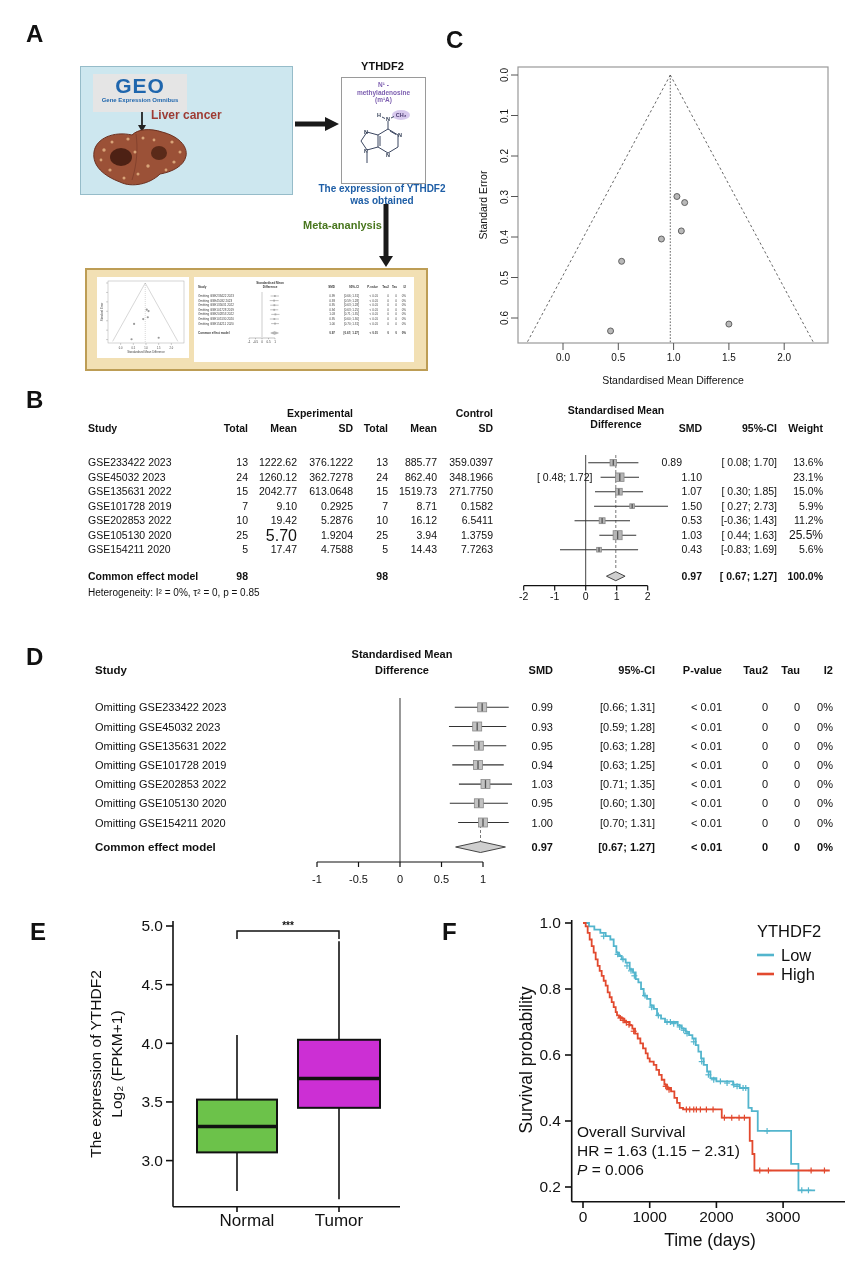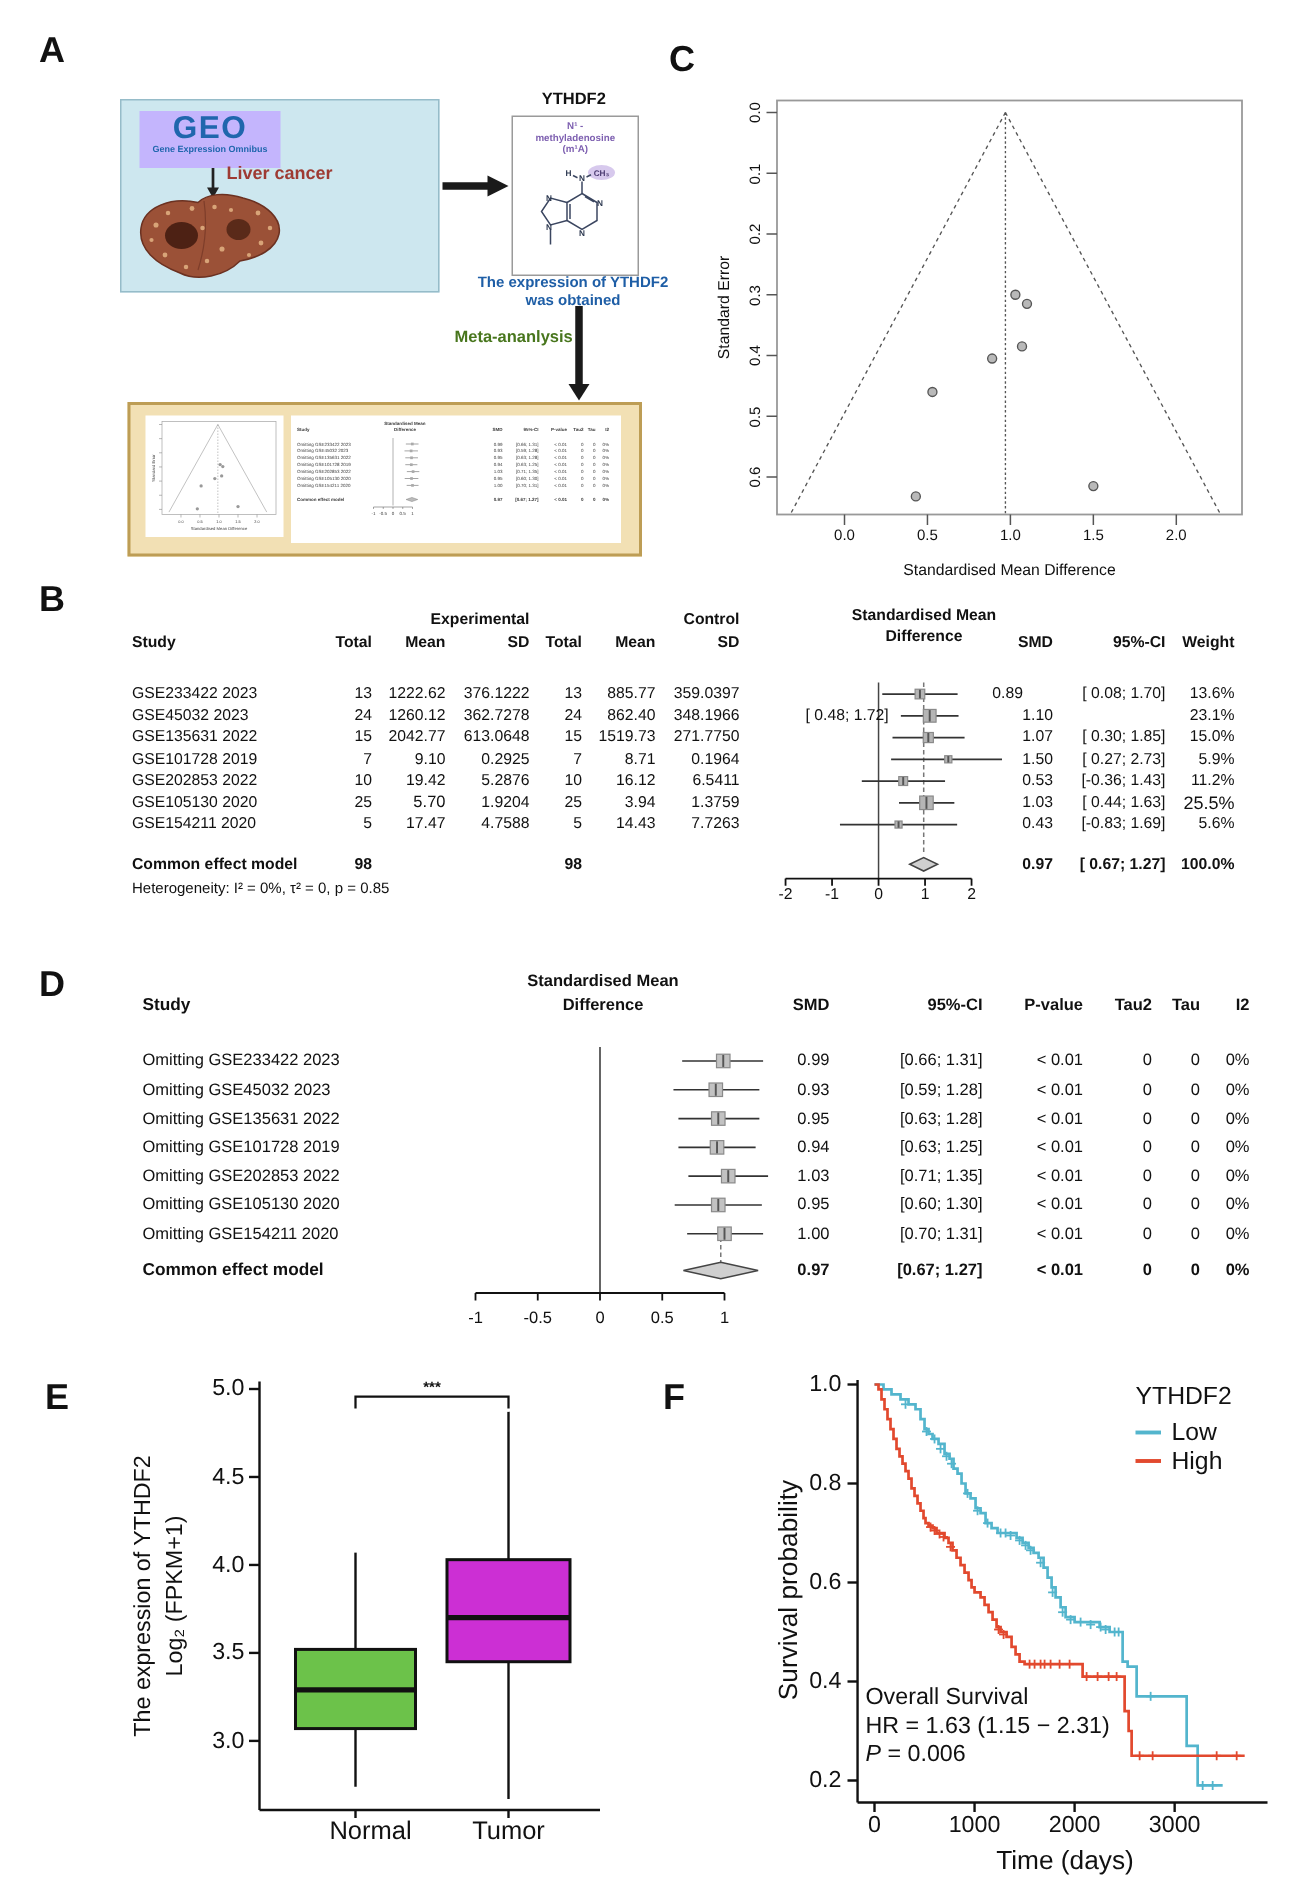--- a/index.html
+++ b/index.html
@@ -6,21 +6,21 @@
   #page{position:relative;width:863px;height:1267px;background:#fff;overflow:hidden;
         font-family:"Liberation Sans","DejaVu Sans",sans-serif;color:#111;}
   .abs{position:absolute;}
   .panel-label{position:absolute;font-size:24px;font-weight:bold;color:#111;}
   .txt{position:absolute;white-space:nowrap;}
   .rot{transform:translate(-50%,-50%) rotate(-90deg);transform-origin:center;}
   #fig-svg{position:absolute;left:0;top:0;z-index:2;pointer-events:none;}
   .layer1{z-index:1;}
   .layer3{z-index:3;}
   #blue-box{left:80px;top:66px;width:211px;height:127px;background:#cde7ef;border:1.5px solid #96bcc9;}
-  #geo-card{left:93px;top:74px;width:94px;height:38px;background:#c4b5fd;text-align:center;}
+  #geo-card{left:93px;top:74px;width:94px;height:38px;background:#e5e5e5;text-align:center;}
   #geo-word{font-size:21px;font-weight:bold;color:#1f66ad;line-height:23px;letter-spacing:1px;}
   #geo-sub{font-size:6px;font-weight:bold;color:#1f66ad;}
   #gse-list{left:203px;top:72px;font-size:10.5px;font-weight:bold;color:#a1286e;line-height:11.4px;}
   #liver-cancer-label{left:151px;top:108px;font-size:12px;font-weight:bold;color:#9e3b33;}
   #mol-box{left:341px;top:77px;width:83px;height:105px;background:#fff;border:1px solid #9a9a9a;text-align:center;}
   .mol-line{font-size:6.5px;font-weight:bold;color:#7d5fb0;line-height:7.5px;}
   #gene-title{left:341px;top:60px;width:83px;text-align:center;font-size:11px;font-weight:bold;}
   #expr-note{left:308px;top:183px;width:148px;text-align:center;font-size:10px;font-weight:bold;color:#1e5ea6;line-height:12px;}
   #meta-label{left:303px;top:219px;font-size:11px;font-weight:bold;color:#48761d;}
   #tan-box{left:85px;top:268px;width:339px;height:99px;background:#f2e0b4;border:2px solid #bd9d55;}
@@ -174,37 +174,37 @@
       <div class="txt" style="font-size: 10.5px; line-height: 13px; top: 485.19px; left: 253px; width: 240px; text-align: right;">271.7750</div>
       <div class="txt" style="font-size: 10.5px; line-height: 13px; top: 485.19px; left: 462px; width: 240px; text-align: right;">1.07</div>
       <div class="txt" style="font-size: 10.5px; line-height: 13px; top: 485.19px; left: 537px; width: 240px; text-align: right;">[ 0.30; 1.85]</div>
       <div class="txt" style="font-size: 10.5px; line-height: 13px; top: 485.19px; left: 583px; width: 240px; text-align: right;">15.0%</div>
       <div class="txt" style="font-size: 10.5px; line-height: 13px; top: 499.69px; left: 88px;">GSE101728 2019</div>
       <div class="txt" style="font-size: 10.5px; line-height: 13px; top: 499.69px; left: 8px; width: 240px; text-align: right;">7</div>
       <div class="txt" style="font-size: 10.5px; line-height: 13px; top: 499.69px; left: 57px; width: 240px; text-align: right;">9.10</div>
       <div class="txt" style="font-size: 10.5px; line-height: 13px; top: 499.69px; left: 113px; width: 240px; text-align: right;">0.2925</div>
       <div class="txt" style="font-size: 10.5px; line-height: 13px; top: 499.69px; left: 148px; width: 240px; text-align: right;">7</div>
       <div class="txt" style="font-size: 10.5px; line-height: 13px; top: 499.69px; left: 197px; width: 240px; text-align: right;">8.71</div>
-      <div class="txt" style="font-size: 10.5px; line-height: 13px; top: 499.69px; left: 253px; width: 240px; text-align: right;">0.1964</div>
+      <div class="txt" style="font-size: 10.5px; line-height: 13px; top: 499.69px; left: 253px; width: 240px; text-align: right;">0.1582</div>
       <div class="txt" style="font-size: 10.5px; line-height: 13px; top: 499.69px; left: 462px; width: 240px; text-align: right;">1.50</div>
       <div class="txt" style="font-size: 10.5px; line-height: 13px; top: 499.69px; left: 537px; width: 240px; text-align: right;">[ 0.27; 2.73]</div>
       <div class="txt" style="font-size: 10.5px; line-height: 13px; top: 499.69px; left: 583px; width: 240px; text-align: right;">5.9%</div>
       <div class="txt" style="font-size: 10.5px; line-height: 13px; top: 514.19px; left: 88px;">GSE202853 2022</div>
       <div class="txt" style="font-size: 10.5px; line-height: 13px; top: 514.19px; left: 8px; width: 240px; text-align: right;">10</div>
       <div class="txt" style="font-size: 10.5px; line-height: 13px; top: 514.19px; left: 57px; width: 240px; text-align: right;">19.42</div>
       <div class="txt" style="font-size: 10.5px; line-height: 13px; top: 514.19px; left: 113px; width: 240px; text-align: right;">5.2876</div>
       <div class="txt" style="font-size: 10.5px; line-height: 13px; top: 514.19px; left: 148px; width: 240px; text-align: right;">10</div>
       <div class="txt" style="font-size: 10.5px; line-height: 13px; top: 514.19px; left: 197px; width: 240px; text-align: right;">16.12</div>
       <div class="txt" style="font-size: 10.5px; line-height: 13px; top: 514.19px; left: 253px; width: 240px; text-align: right;">6.5411</div>
       <div class="txt" style="font-size: 10.5px; line-height: 13px; top: 514.19px; left: 462px; width: 240px; text-align: right;">0.53</div>
       <div class="txt" style="font-size: 10.5px; line-height: 13px; top: 514.19px; left: 537px; width: 240px; text-align: right;">[-0.36; 1.43]</div>
       <div class="txt" style="font-size: 10.5px; line-height: 13px; top: 514.19px; left: 583px; width: 240px; text-align: right;">11.2%</div>
       <div class="txt" style="font-size: 10.5px; line-height: 13px; top: 528.69px; left: 88px;">GSE105130 2020</div>
       <div class="txt" style="font-size: 10.5px; line-height: 13px; top: 528.69px; left: 8px; width: 240px; text-align: right;">25</div>
-      <div class="txt" style="font-size: 11px; line-height: 13px; top: 528.69px; left: 57px; width: 240px; text-align: right;">5.70</div>
+      <div class="txt" style="font-size: 16px; line-height: 13px; top: 528.69px; left: 57px; width: 240px; text-align: right;">5.70</div>
       <div class="txt" style="font-size: 10.5px; line-height: 13px; top: 528.69px; left: 113px; width: 240px; text-align: right;">1.9204</div>
       <div class="txt" style="font-size: 10.5px; line-height: 13px; top: 528.69px; left: 148px; width: 240px; text-align: right;">25</div>
       <div class="txt" style="font-size: 10.5px; line-height: 13px; top: 528.69px; left: 197px; width: 240px; text-align: right;">3.94</div>
       <div class="txt" style="font-size: 10.5px; line-height: 13px; top: 528.69px; left: 253px; width: 240px; text-align: right;">1.3759</div>
       <div class="txt" style="font-size: 10.5px; line-height: 13px; top: 528.69px; left: 462px; width: 240px; text-align: right;">1.03</div>
       <div class="txt" style="font-size: 10.5px; line-height: 13px; top: 528.69px; left: 537px; width: 240px; text-align: right;">[ 0.44; 1.63]</div>
       <div class="txt" style="font-size: 12px; line-height: 13px; top: 528.69px; left: 583px; width: 240px; text-align: right;">25.5%</div>
       <div class="txt" style="font-size: 10.5px; line-height: 13px; top: 543.19px; left: 88px;">GSE154211 2020</div>
       <div class="txt" style="font-size: 10.5px; line-height: 13px; top: 543.19px; left: 8px; width: 240px; text-align: right;">5</div>
       <div class="txt" style="font-size: 10.5px; line-height: 13px; top: 543.19px; left: 57px; width: 240px; text-align: right;">17.47</div>

